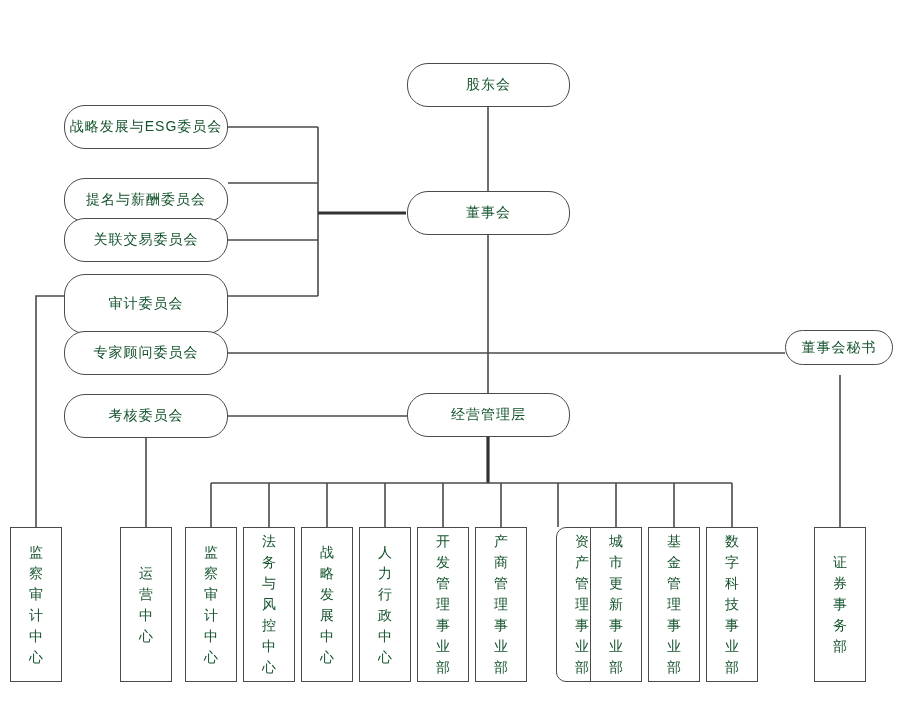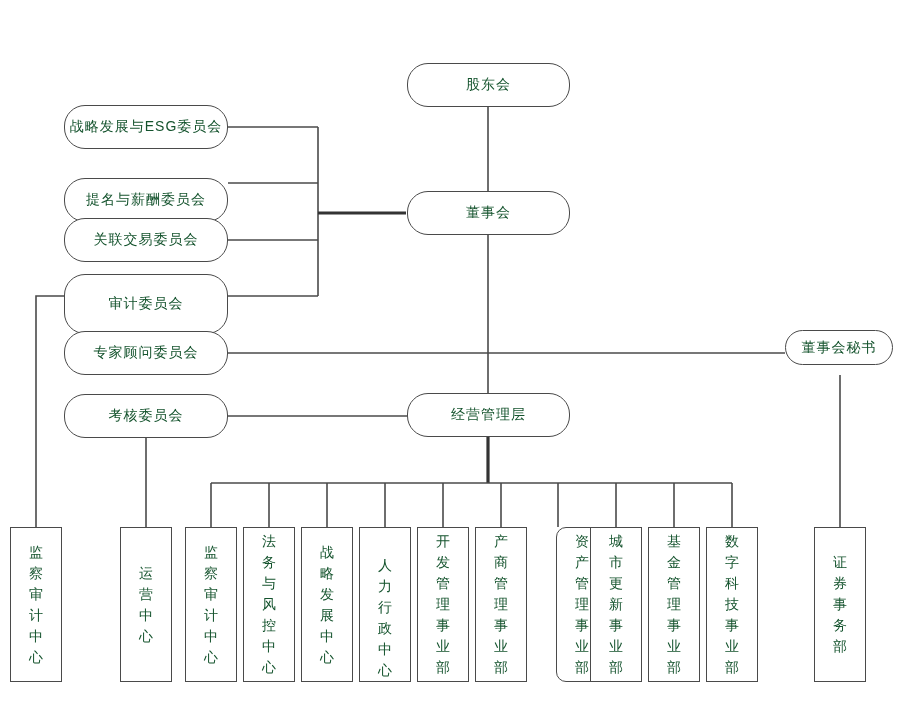--- a/index.html
+++ b/index.html
@@ -124,21 +124,21 @@
   </div>
   <div class="dept" style="left:185px;">
     <div class="vt">监察审计中心</div>
   </div>
   <div class="dept" style="left:243px;">
     <div class="vt">法务与风控中心</div>
   </div>
   <div class="dept" style="left:301px;">
     <div class="vt">战略发展中心</div>
   </div>
-  <div class="dept" style="left:359px;align-items:flex-end;">
+  <div class="dept" style="left:359px;">
     <div class="vt">人力行政中心</div>
   </div>
   <div class="dept" style="left:417px;">
     <div class="vt">开发管理事业部</div>
   </div>
   <div class="dept" style="left:475px;">
     <div class="vt">产商管理事业部</div>
   </div>
   <div class="dept" style="left:556px;border-radius:10px;">
     <div class="vt">资产管理事业部</div>

